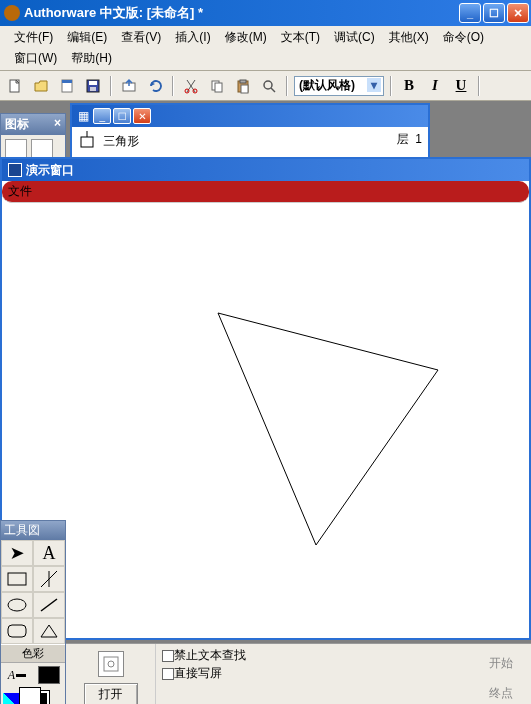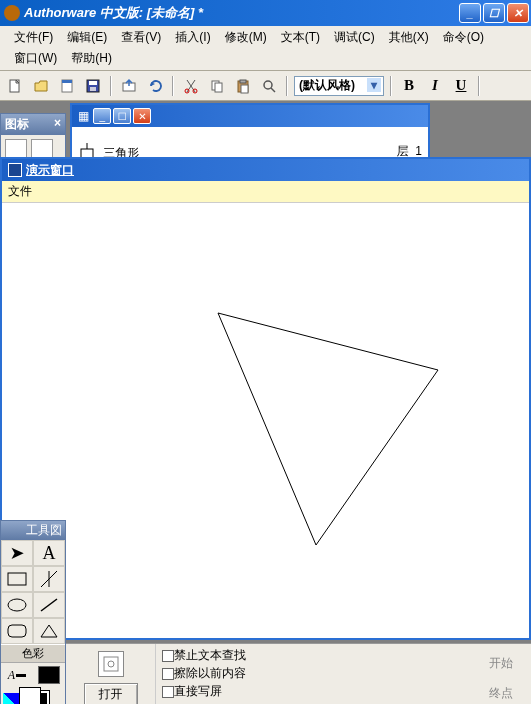--- a/index.html
+++ b/index.html
@@ -1,19 +1,19 @@
 <!DOCTYPE html>
 <html><head>
 <meta charset="utf-8">
 <style>
 * { box-sizing: border-box; margin: 0; padding: 0; font-family: "SimSun", "Microsoft YaHei", Arial, sans-serif; font-size: 12px; }
 body { width: 531px; height: 704px; background: #d4d0c8; overflow: hidden; position: relative; }
 
 
-.titlebar { height: 26px; background: linear-gradient(to bottom, #3a85e8 0%, #1b4db8 45%, #1b4db8 55%, #3a85e8 100%); background: linear-gradient(to right, #0a5fc4, #2f7ce6); display: flex; align-items: center; padding: 0 2px 0 4px; color: #fff; font-style: italic; }
+.titlebar { height: 26px; background: linear-gradient(to bottom, #3a85e8 0%, #1b4db8 45%, #1b4db8 55%, #3a85e8 100%); background: linear-gradient(to right, #0a5fc4, #2f7ce6); display: flex; align-items: center; padding: 0 2px 0 4px; color: #fff; }
 .titlebar .appicon { width: 16px; height: 16px; background: #b8690a; border-radius: 8px; margin-right: 4px; }
 .titlebar .title { flex: 1; font-weight: bold; font-size: 13px; }
 .winbtns { display: flex; gap: 2px; }
 .winbtn { width: 22px; height: 20px; border: 1px solid #fff; border-radius: 3px; display: flex; align-items: center; justify-content: center; color: #fff; font-weight: bold; font-size: 11px; cursor: pointer; }
 .winbtn.min, .winbtn.max { background: linear-gradient(#6ea8f2, #2063c8); }
 .winbtn.close { background: linear-gradient(#f29070, #d43e17); }
 
 
 .menubar { background: #efece5; padding: 2px 12px; display: flex; flex-wrap: wrap; gap: 2px 10px; border-bottom: 1px solid #aca899; }
 .menuitem { cursor: pointer; padding: 1px 2px; }
@@ -34,34 +34,34 @@
 .iconpanel .body { height: 42px; display:flex; flex-wrap:wrap; align-content:flex-start; gap:4px; padding:4px; }
 .ipicon { width:22px; height:22px; border:1px solid #999; background:#fff; }
 
 
 .flowwin { position: absolute; left: 70px; top: 2px; width: 360px; border: 2px solid #2a6fd4; background: #fff; }
 .flowwin .hdr { height: 22px; background: linear-gradient(to right, #1b5fc6, #4a8be8); display: flex; align-items: center; color: #fff; padding: 0 2px 0 6px; }
 .flowwin .hdr .t { flex: 1; font-weight: bold; }
 .fwbtns { display:flex; gap:2px; }
 .fwbtn { width:18px; height:16px; background: linear-gradient(#a0c3f0,#4a7fd0); border:1px solid #fff; border-radius:2px; color:#fff; font-size:10px; display:flex;align-items:center;justify-content:center; cursor:pointer; }
 .fwbtn.cl { background: linear-gradient(#f29070,#d43e17); }
-.flowwin .body { height: 30px; background:#fff; padding: 16px 6px; display:flex; align-items:flex-start; justify-content:space-between; color:#000; }
+.flowwin .body { height: 30px; background:#fff; padding: 4px 6px; display:flex; align-items:flex-start; justify-content:space-between; color:#000; }
 .flowwin .body .ficon { width:18px; height:18px; display:inline-block; }
 
 
 .preswin { position: absolute; left: 0px; top: 56px; right: 0; border: 2px solid #2a6fd4; background:#fff; }
-.preswin .hdr { height: 22px; background: linear-gradient(to right, #1b5fc6, #4a8be8); color:#fff; padding: 0 6px; display:flex; align-items:center; font-weight:bold;text-decoration:underline; }
+.preswin .hdr { height: 22px; background: linear-gradient(to right, #1b5fc6, #4a8be8); color:#fff; padding: 0 6px; display:flex; align-items:center; font-weight:bold; }
 .preswin .hdr .picon { width:14px; height:14px; background:#1a4590; border:1px solid #fff; margin-right:4px; }
-.presmenu { background:#fef9c3; border-bottom:1px solid #ccc; padding:2px 6px; }
+.presmenu { background:#b91c1c; border-bottom:1px solid #ccc; padding:2px 6px;border-radius:10px; }
 .canvas { position:relative; width:100%; height: 435px; background:#fff; }
 .canvas svg { position:absolute; left:0; top:0; }
 
 
 .toolspal { position:absolute; left:0; top:419px; width:66px; background:#efece5; border:1px solid #5f7aa5; }
-.toolspal .hdr { background: linear-gradient(#8fa6c9, #5f7aa5); color:#fff; font-size:11px; padding:1px 3px; display:flex; justify-content:flex-end; }
+.toolspal .hdr { background: linear-gradient(#8fa6c9, #5f7aa5); color:#fff; font-size:11px; padding:1px 3px; display:flex; justify-content:flex-start; }
 .trow { display:flex; }
 .tcell { width:33px; height:26px; display:flex; align-items:center; justify-content:center; border:1px solid #d0cdc4; cursor:pointer; font-size:16px; }
 .sect { font-size:11px; text-align:center; background:#d6d2c8; padding:1px 0; border-top:1px solid #fff; border-bottom:1px solid #aaa; }
 .clrsw { display:flex; height:24px; }
 .clrsw .a { width:33px; display:flex; align-items:center; justify-content:center; }
 .blksw { width:22px; height:18px; background:#000; border:1px solid #666; }
 .fillrow { display:flex; height:30px; align-items:center; padding:2px; gap:2px; }
 .fillA { width:18px; height:18px; background: linear-gradient(45deg,#0ff 50%, #00f 50%); }
 .fillB { width:26px; height:22px; background:#000; border:2px solid #fff; box-shadow:0 0 0 1px #000; position:relative; }
 .fillB::before { content:""; position:absolute; left:-6px; top:-6px; width:20px; height:18px; background:#fff; border:1px solid #000; }
@@ -302,24 +302,20 @@
         </div>
       <div class="openbtn">打开</div>
     </div>
     <div class="bcol2">
       <div class="chk">
           <span class="chkbox"></span>
           <span>禁止文本查找</span>
         </div>
       <div class="chk">
           <span class="chkbox"></span>
-          <span>擦除以前内容</span>
-        </div>
-      <div class="chk">
-          <span class="chkbox"></span>
           <span>直接写屏</span>
         </div>
     </div>
     <div class="bcol3">
       <span>开始</span>
       <span>终点</span>
     </div>
   </div>
 
 </div>

